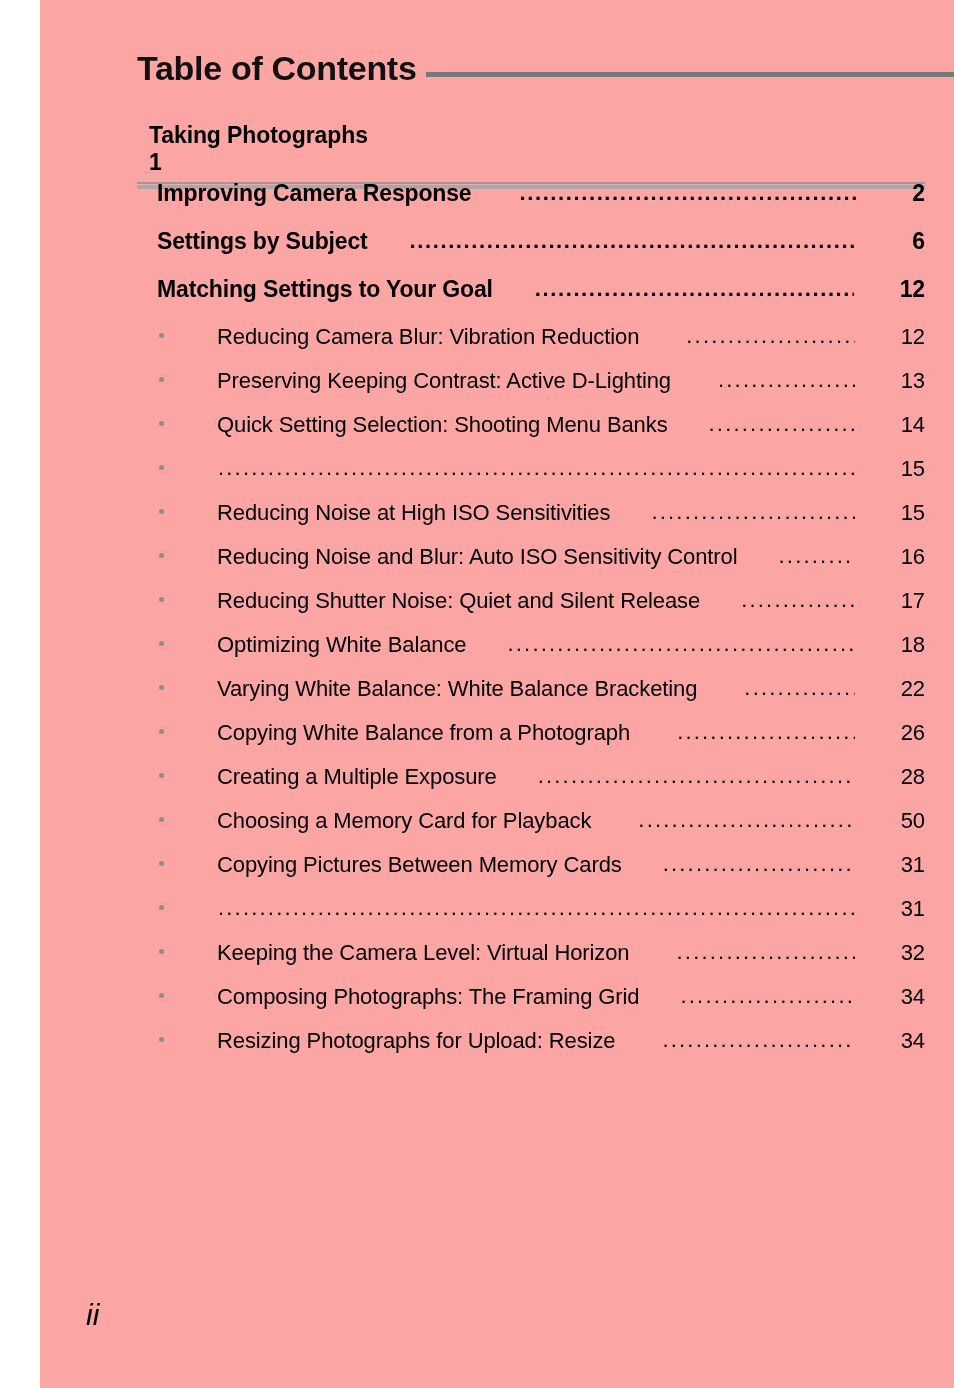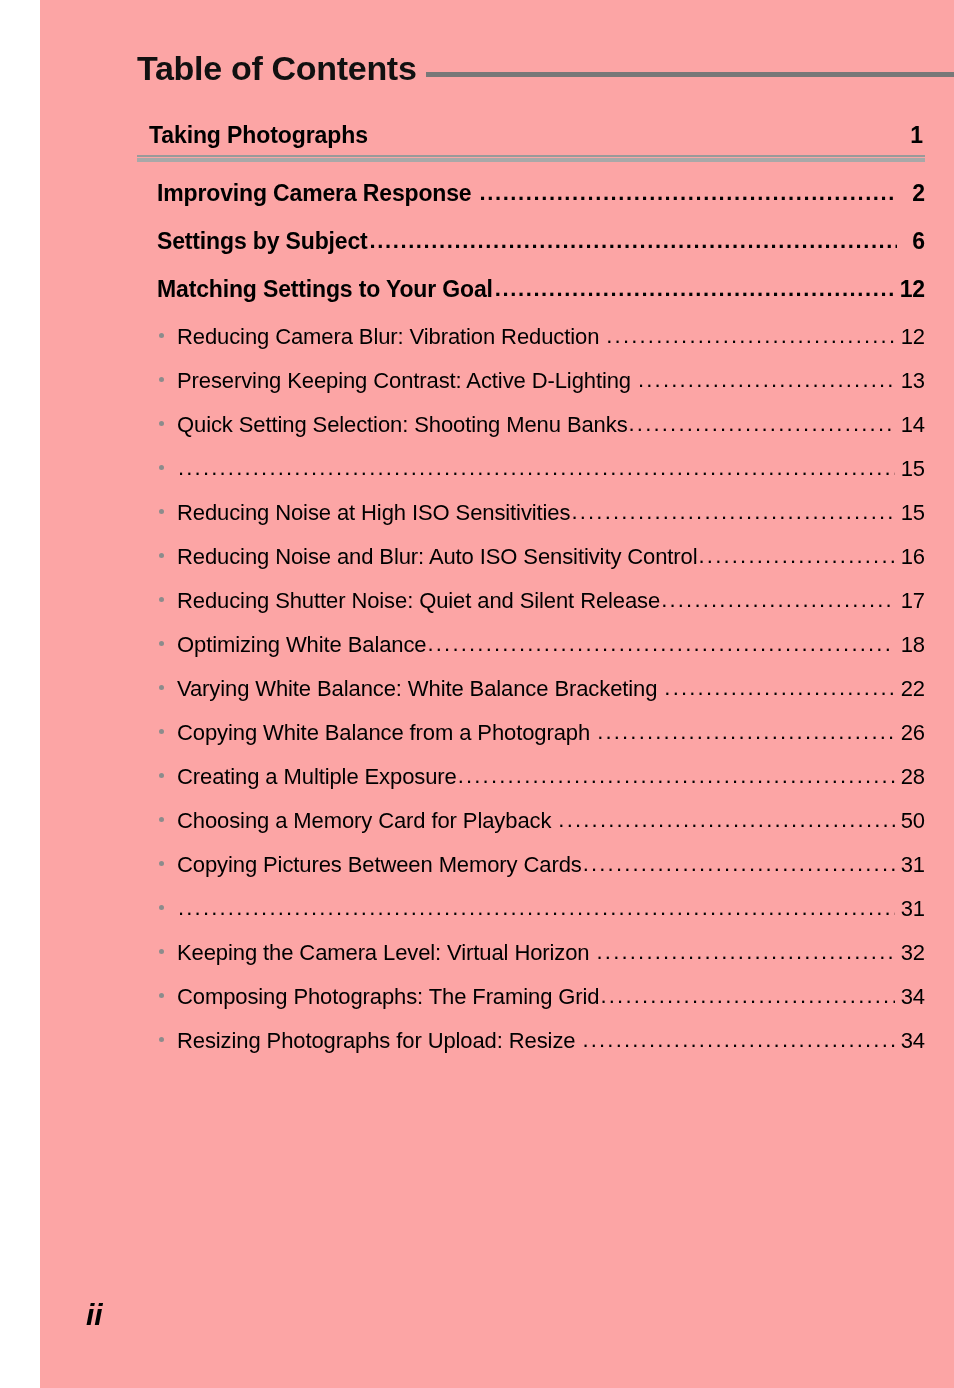--- a/index.html
+++ b/index.html
@@ -62,20 +62,21 @@
   }
 
   .section-head {
     display: flex;
     align-items: baseline;
     justify-content: space-between;
     font-size: 23px;
     font-weight: bold;
     letter-spacing: -0.1px;
     padding: 0 2px 0 12px;
+    flex-direction: column;
   }
 
   .section-head .sec-title { white-space: nowrap; }
   .section-head .sec-page  { white-space: nowrap; }
 
   .section-rule-thin {
     width: 100%;
     height: 2px;
     background: #9a9a9a;
     margin-top: 6px;
@@ -93,20 +94,21 @@
     left: 97px;
     top: 180px;
     width: 788px;
   }
 
   .entry {
     display: flex;
     align-items: baseline;
     width: 100%;
     overflow: hidden;
+    gap: 40px;
   }
 
   
   .entry.lvl2 {
     height: 48px;
     font-size: 23px;
     font-weight: bold;
     letter-spacing: -0.15px;
     padding-left: 20px;
   }
@@ -168,21 +170,21 @@
   .entry.lvl2 .entry-label.gap   { margin-right: 6px; }
   .entry.lvl3 .entry-label.nogap { margin-right: 0; }
   .entry.lvl3 .entry-label.gap   { margin-right: 6px; }
 
   
   .folio {
     position: absolute;
     left: 46px;
     top: 1300px;
     font-size: 30px;
-    font-weight: bold;
+    font-weight: normal;
     font-style: italic;
     color: #000000;
     line-height: 1;
   }
 </style>
 </head>
 <body>
 
 <div class="page">
 

